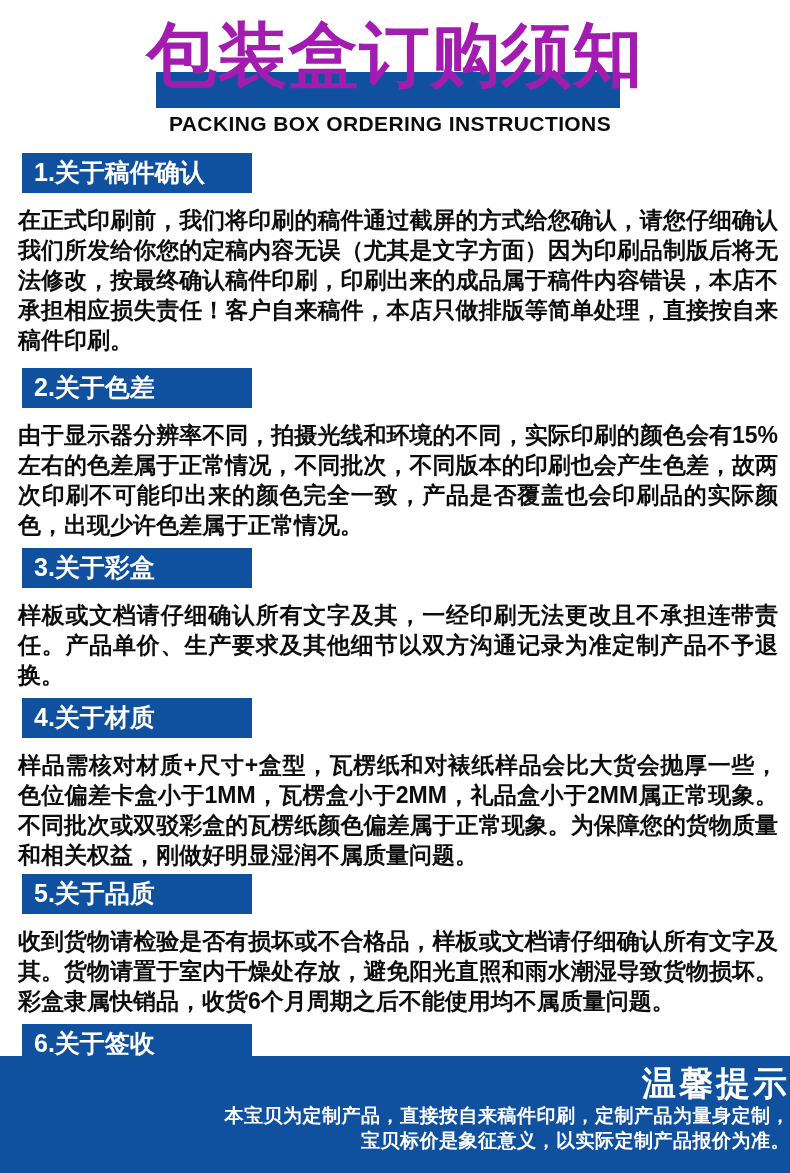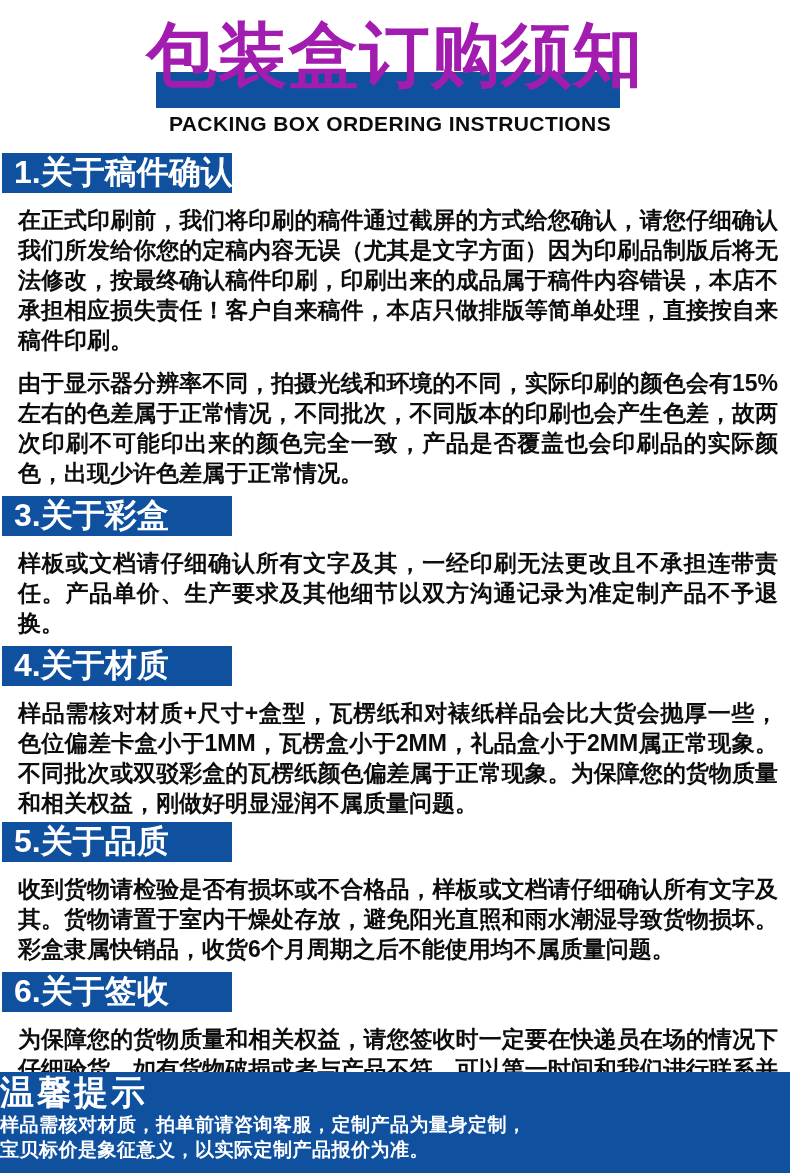--- a/index.html
+++ b/index.html
@@ -50,46 +50,47 @@
   .sec-1 { margin-bottom: 13px; }
   .sec-2 { margin-bottom: 8px; }
   .sec-3 { margin-bottom: 8px; }
   .sec-4 { margin-bottom: 4px; }
   .sec-5 { margin-bottom: 8px; }
   .sec-6 { margin-bottom: 0; }
 
   .badge {
     display: block;
     width: 230px;
-    margin-left: 2px;
+    margin-left: 22px;
     background: var(--accent, #0f509f);
     color: #ffffff;
-    font-size: 32px;
+    font-size: 25px;
     font-weight: 800;
     line-height: 29px;
     padding: 5px 12px 6px 12px;
     white-space: nowrap;
   }
   .body {
     margin: 12px 12px 0 18px;
     font-size: 23px;
     line-height: 30px;
     font-weight: 700;
     color: #0d0d0d;
     text-align: justify;
   }
 
   
   .notice {
     position: absolute;
     left: 0; right: 0; bottom: 0;
-    height: 101px;
+    height: 117px;
     background: var(--accent, #0f509f);
-    text-align: left;
+    text-align: right;
     color: #ffffff;
+    padding-top: 7px;
   }
   .notice-title {
     font-size: 34px;
     font-weight: 800;
     letter-spacing: 3px;
     line-height: 40px;
   }
   .notice-line {
     font-size: 19px;
     font-weight: 700;
@@ -107,20 +108,21 @@
     <h1 class="page-title">包装盒订购须知</h1>
     <div class="page-subtitle">PACKING BOX ORDERING INSTRUCTIONS</div>
   </header>
 
   <section class="sec sec-1">
     <div class="badge">1.关于稿件确认</div>
     <p class="body">在正式印刷前，我们将印刷的稿件通过截屏的方式给您确认，请您仔细确认我们所发给你您的定稿内容无误（尤其是文字方面）因为印刷品制版后将无法修改，按最终确认稿件印刷，印刷出来的成品属于稿件内容错误，本店不承担相应损失责任！客户自来稿件，本店只做排版等简单处理，直接按自来稿件印刷。</p>
   </section>
 
   <section class="sec sec-2">
+    <div class="badge">2.关于色差</div>
     <p class="body">由于显示器分辨率不同，拍摄光线和环境的不同，实际印刷的颜色会有15%左右的色差属于正常情况，不同批次，不同版本的印刷也会产生色差，故两次印刷不可能印出来的颜色完全一致，产品是否覆盖也会印刷品的实际颜色，出现少许色差属于正常情况。</p>
   </section>
 
   <section class="sec sec-3">
     <div class="badge">3.关于彩盒</div>
     <p class="body">样板或文档请仔细确认所有文字及其，一经印刷无法更改且不承担连带责任。产品单价、生产要求及其他细节以双方沟通记录为准定制产品不予退换。</p>
   </section>
 
   <section class="sec sec-4">
     <div class="badge">4.关于材质</div>
@@ -132,17 +134,17 @@
     <p class="body">收到货物请检验是否有损坏或不合格品，样板或文档请仔细确认所有文字及其。货物请置于室内干燥处存放，避免阳光直照和雨水潮湿导致货物损坏。彩盒隶属快销品，收货6个月周期之后不能使用均不属质量问题。</p>
   </section>
 
   <section class="sec sec-6">
     <div class="badge">6.关于签收</div>
     <p class="body">为保障您的货物质量和相关权益，请您签收时一定要在快递员在场的情况下仔细验货，如有货物破损或者与产品不符，可以第一时间和我们进行联系并不予签收，我们会安排相关工作人员与您核对，感谢您的配合.</p>
   </section>
 
   <footer class="notice">
     <div class="notice-title">温馨提示</div>
-    <div class="notice-line">样品需核对材质，拍单前请咨询客服，定制产品为量身定制，</div>
+    <div class="notice-line">本宝贝为定制产品，直接按自来稿件印刷，定制产品为量身定制，</div>
     <div class="notice-line">宝贝标价是象征意义，以实际定制产品报价为准。</div>
   </footer>
 
 </div>
 
 </body></html>

